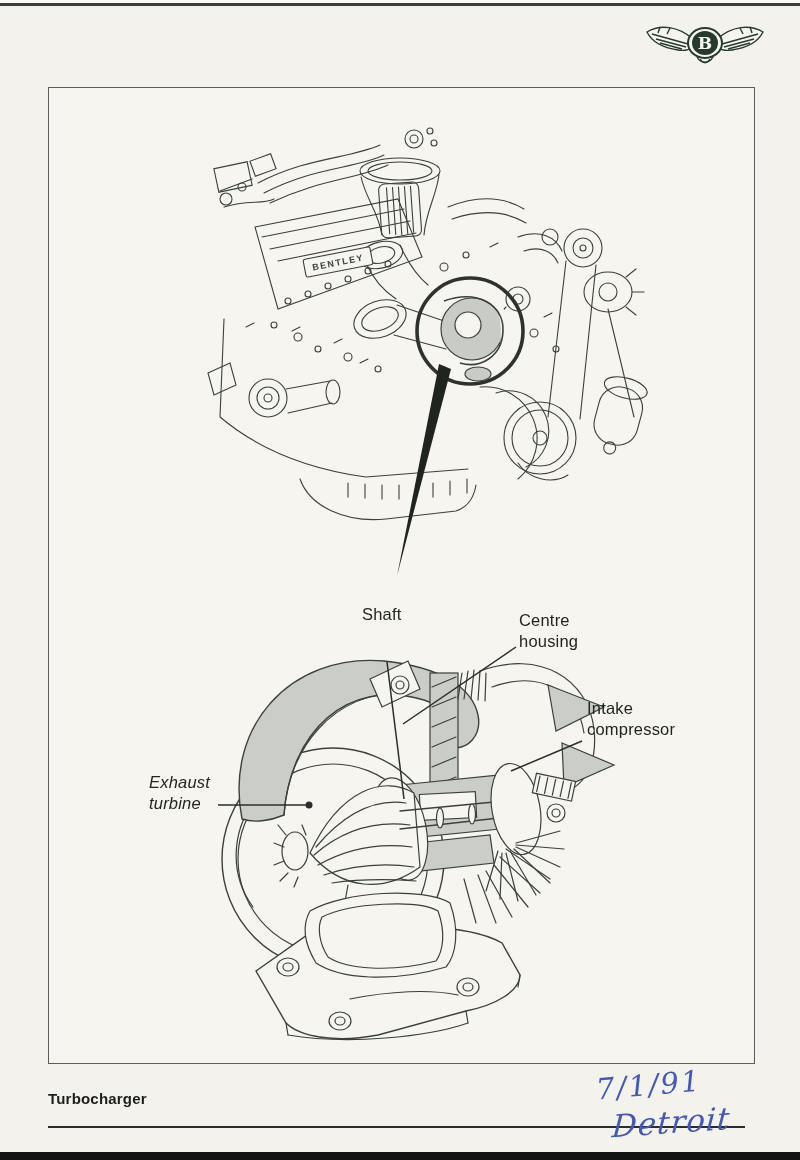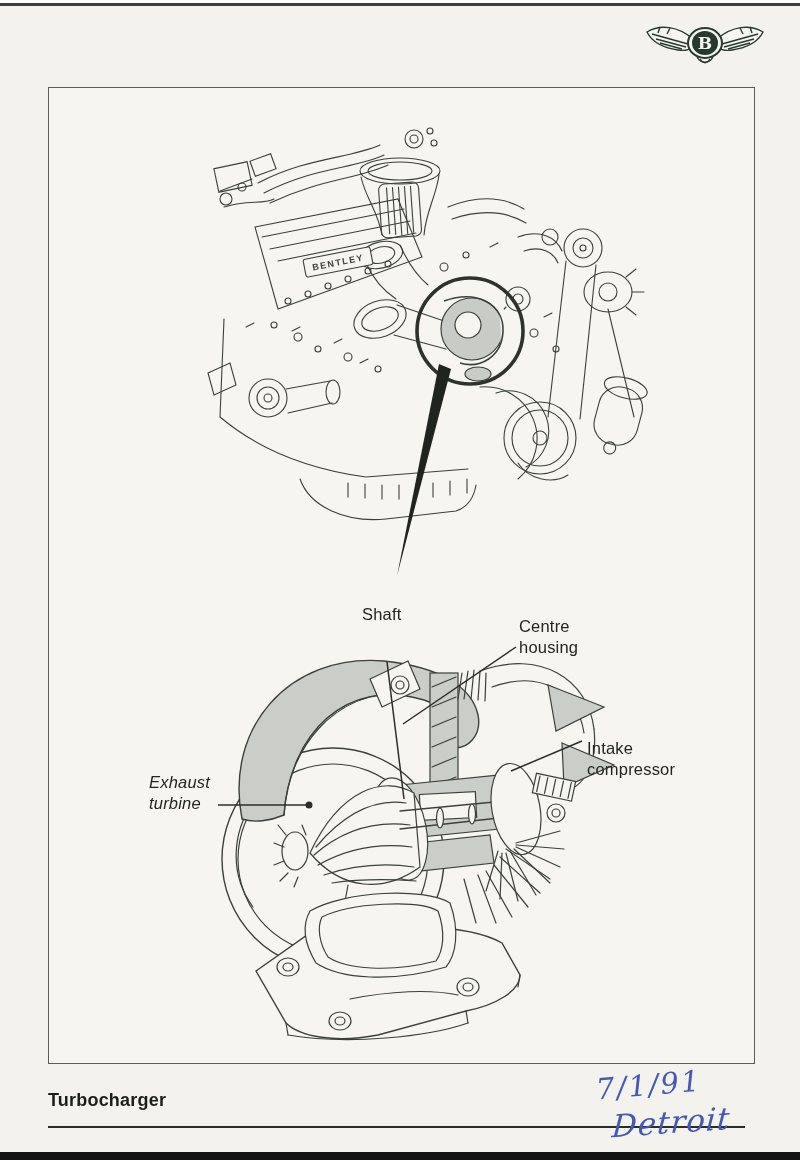--- a/index.html
+++ b/index.html
@@ -5,21 +5,21 @@
   html,body{margin:0;padding:0;}
   body{width:800px;height:1160px;font-family:"Liberation Sans",sans-serif;}
   .page{position:relative;width:800px;height:1160px;background:#f3f2ec;overflow:hidden;}
   .top-sliver{position:absolute;left:0;top:0;width:800px;height:3px;background:#fbfbf8;}
   .top-edge{position:absolute;left:0;top:3px;width:800px;height:3px;background:#3c3f3c;}
   .bottom-edge{position:absolute;left:0;top:1152px;width:800px;height:8px;background:#131313;}
   .frame{position:absolute;left:48px;top:87px;width:705px;height:975px;border:1px solid #5a5d5a;background:#f6f5f0;}
   .figure-svg{position:absolute;left:48px;top:87px;width:705px;height:975px;}
   .diagram-label{position:absolute;font-size:16.5px;line-height:21px;color:#23261f;white-space:pre-line;letter-spacing:0.2px;}
   .logo-wrap{position:absolute;left:640px;top:14px;width:130px;height:60px;}
-  .footer-title{position:absolute;left:48px;top:1090px;font-size:18px;font-weight:bold;color:#1c1e1a;letter-spacing:0.2px;}
+  .footer-title{position:absolute;left:48px;top:1090px;font-size:15px;font-weight:bold;color:#1c1e1a;letter-spacing:0.2px;}
   .footer-rule{position:absolute;left:48px;top:1126px;width:697px;height:2px;background:#2b2d2b;}
   .handwriting{position:absolute;font-family:"DejaVu Serif",serif;font-style:italic;color:#4458b8;}
   .hw1{left:596px;top:1068px;font-size:29px;transform:rotate(-5deg);letter-spacing:2px;}
   .hw2{left:612px;top:1104px;font-size:31px;transform:rotate(-4deg) skewX(-8deg);letter-spacing:1px;}
 </style>
 </head>
 <body>
 
 <div class="page">
 
@@ -305,23 +305,23 @@
     <g stroke="#2b2e2b" stroke-width="1.5" fill="none">
       <path d="M339,575 L356,712"></path>
       <path d="M468,560 L355,637"></path>
       <path d="M534,654 L463,684"></path>
       <path d="M170,718 L261,718"></path>
       <circle cx="261" cy="718" r="3.5" fill="#2b2e2b" stroke="none"></circle>
     </g>
   </svg>
 
   <div class="diagram-label" style="left:362px;top:604px;text-align:right;">Shaft</div>
-  <div class="diagram-label" style="left:519px;top:610px;margin-top:6px;">Centre
+  <div class="diagram-label" style="left:519px;top:610px;">Centre
 housing</div>
-  <div class="diagram-label" style="left:587px;top:698px;margin-top:40px;">Intake
+  <div class="diagram-label" style="left:587px;top:698px;">Intake
 compressor</div>
   <div class="diagram-label" style="left:149px;top:772px;font-style:italic;">Exhaust
 turbine</div>
 
   <div class="footer-title">Turbocharger</div>
   <div class="footer-rule"></div>
   <div class="handwriting hw1">7/1/91</div>
   <div class="handwriting hw2">Detroit</div>
 
   <div class="bottom-edge"></div>

